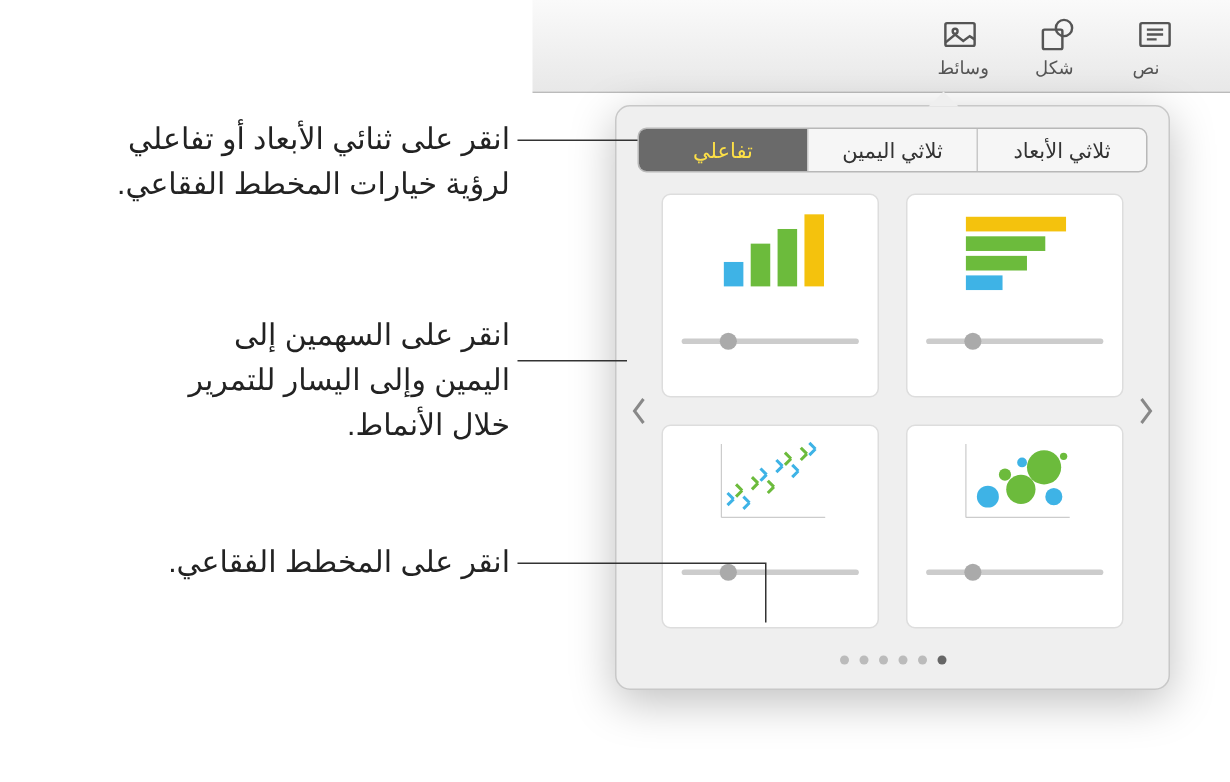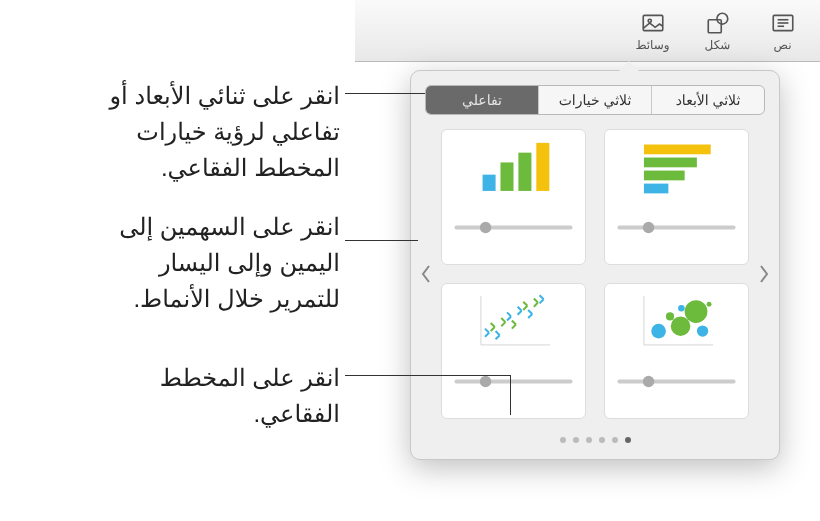--- a/index.html
+++ b/index.html
@@ -25,21 +25,21 @@
       border-bottom: 1px solid #bbb;
       display: flex;
       flex-direction: row-reverse;
       align-items: center;
       padding: 0 10px;
       gap: 10px;
     }
     .toolbar-item {
       display: flex;
       flex-direction: column;
-      align-items: center;
+      align-items: flex-start;
       width: 55px;
       gap: 2px;
       cursor: pointer;
     }
     .toolbar-icon {
       width: 30px;
       height: 26px;
       display: flex;
       align-items: center;
       justify-content: center;
@@ -90,21 +90,21 @@
       padding: 6px 0;
       font-size: 14px;
       color: #333;
       cursor: pointer;
     }
     .seg-item + .seg-item {
       border-left: 1px solid #c8c8c8;
     }
     .seg-item.selected {
       background: #6a6a6a;
-      color: #e5e5e5;
+      color: #fde047;
     }
     .chart-area {
       position: relative;
       padding: 0 30px;
       height: 290px;
     }
     .chart-grid {
       display: grid;
       grid-template-columns: 1fr 1fr;
       grid-template-rows: 1fr 1fr;
@@ -154,21 +154,21 @@
       height: 6px;
       border-radius: 50%;
       background: #bbb;
     }
     .page-dot.active {
       background: #666;
     }
     .callout {
       position: absolute;
       color: #222;
-      font-size: 24px;
+      font-size: 20px;
       line-height: 1.5;
       direction: rtl;
     }
     .callout-line {
       position: absolute;
       border-top: 1px solid #333;
     }
   </style>
 </head>
 <body>
@@ -202,21 +202,21 @@
           <path d="M3 17 L9 12 L14 16 L18 13 L21 15"></path>
         </svg>
     </div>
     <span class="toolbar-label">وسائط</span>
   </div>
 </div>
 
 <div class="popover">
   <div class="seg-control">
     <div class="seg-item selected">تفاعلي</div>
-    <div class="seg-item">ثلاثي خيارات</div>
+    <div class="seg-item">ثلاثي اليمين</div>
     <div class="seg-item">ثلاثي الأبعاد</div>
   </div>
 
   <div class="chart-area">
     <div class="nav-arrow nav-left">
       <svg viewBox="0 0 12 20" width="12" height="20" fill="none" stroke="currentColor" stroke-width="2">
           <polyline points="9,2 3,10 9,18"></polyline>
         </svg>
     </div>
     <div class="nav-arrow nav-right">

